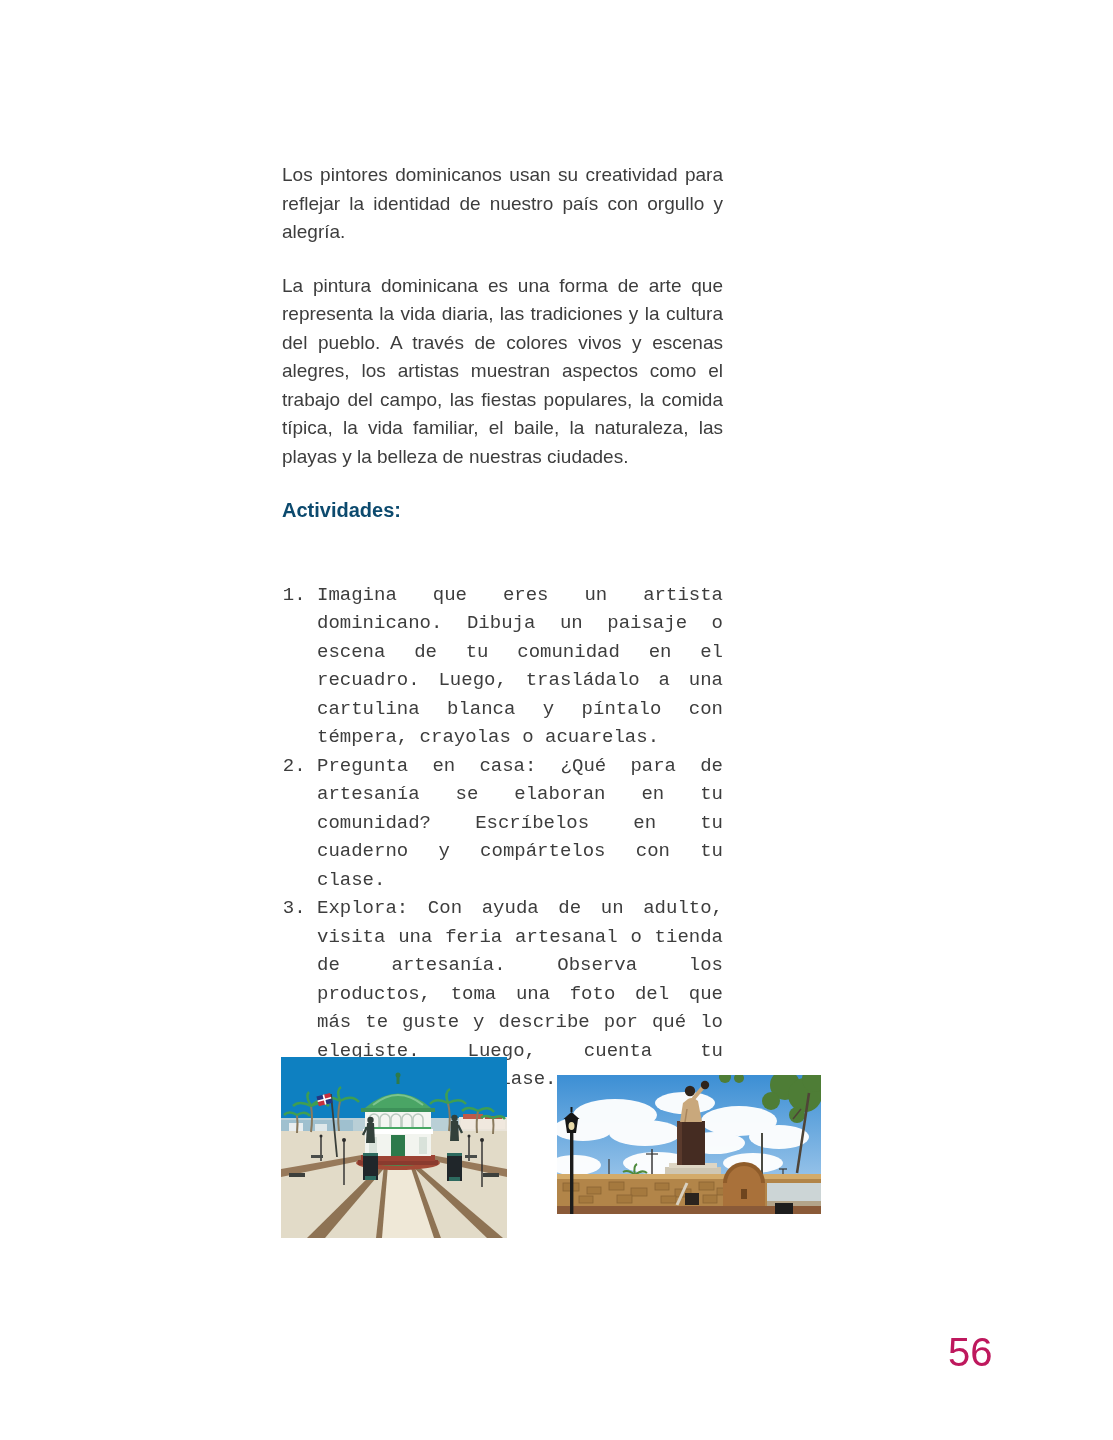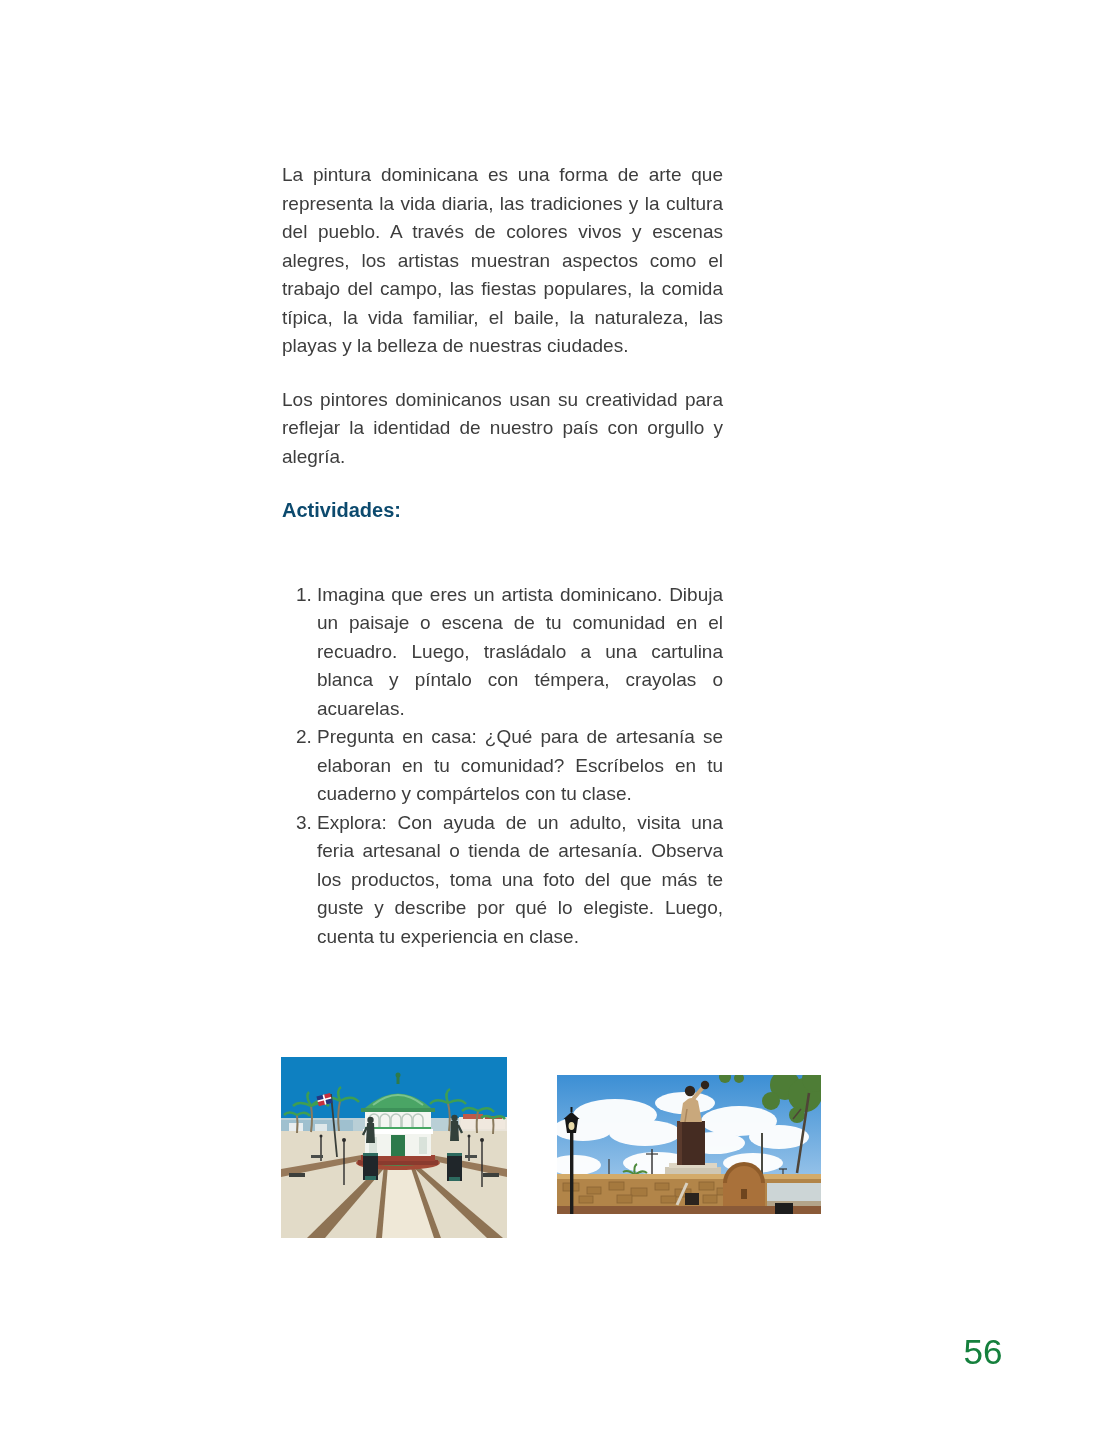--- a/index.html
+++ b/index.html
@@ -12,37 +12,37 @@
     color:#3d3d3d; font-size:19px; line-height:28.5px;
   }
   .text-col p { margin:0 0 25px 0; text-align:justify; }
   .activities-heading {
     font-size:20px; line-height:28.5px; font-weight:700; color:#0c4a6e;
     margin:0 0 56px 0;
   }
   ol.activities {
     margin:0; padding:0 0 0 35px; list-style:decimal outside;
   }
-  ol.activities li { text-align:justify; padding-left:0; }
+  ol.activities li { text-align:justify; padding-left:0;font-family:Liberation Mono, monospace; }
   .photo { position:absolute; display:block; }
   .photo-left  { left:281px; top:1057px; width:226px; height:181px; }
   .photo-right { left:557px; top:1075px; width:264px; height:139px; }
   .page-number {
     position:absolute; left:948px; top:1332px; width:70px;
-    font-size:35px; line-height:40px; color:#15803d; text-align:center;
+    font-size:40px; line-height:40px; color:#be185d; text-align:left;
   }
 </style>
 </head>
 <body>
 
 <div>
 
   <div class="text-col">
+    <p>Los pintores dominicanos usan su creatividad para reflejar la identidad de nuestro país con orgullo y alegría.</p>
     <p>La pintura dominicana es una forma de arte que representa la vida diaria, las tradiciones y la cultura del pueblo. A través de colores vivos y escenas alegres, los artistas muestran aspectos como el trabajo del campo, las fiestas populares, la comida típica, la vida familiar, el baile, la naturaleza, las playas y la belleza de nuestras ciudades.</p>
-    <p>Los pintores dominicanos usan su creatividad para reflejar la identidad de nuestro país con orgullo y alegría.</p>
     <div class="activities-heading">Actividades:</div>
     <ol class="activities">
       <li>Imagina que eres un artista dominicano. Dibuja un paisaje o escena de tu comunidad en el recuadro. Luego, trasládalo a una cartulina blanca y píntalo con témpera, crayolas o acuarelas.</li>
       <li>Pregunta en casa: ¿Qué para de artesanía se elaboran en tu comunidad? Escríbelos en tu cuaderno y compártelos con tu clase.</li>
       <li>Explora: Con ayuda de un adulto, visita una feria artesanal o tienda de artesanía. Observa los productos, toma una foto del que más te guste y describe por qué lo elegiste. Luego, cuenta tu experiencia en clase.</li>
     </ol>
   </div>
 
   <svg class="photo photo-left" viewBox="0 0 226 181" xmlns="http://www.w3.org/2000/svg">
     <rect x="0" y="0" width="226" height="75" fill="#0e80c1"></rect>

